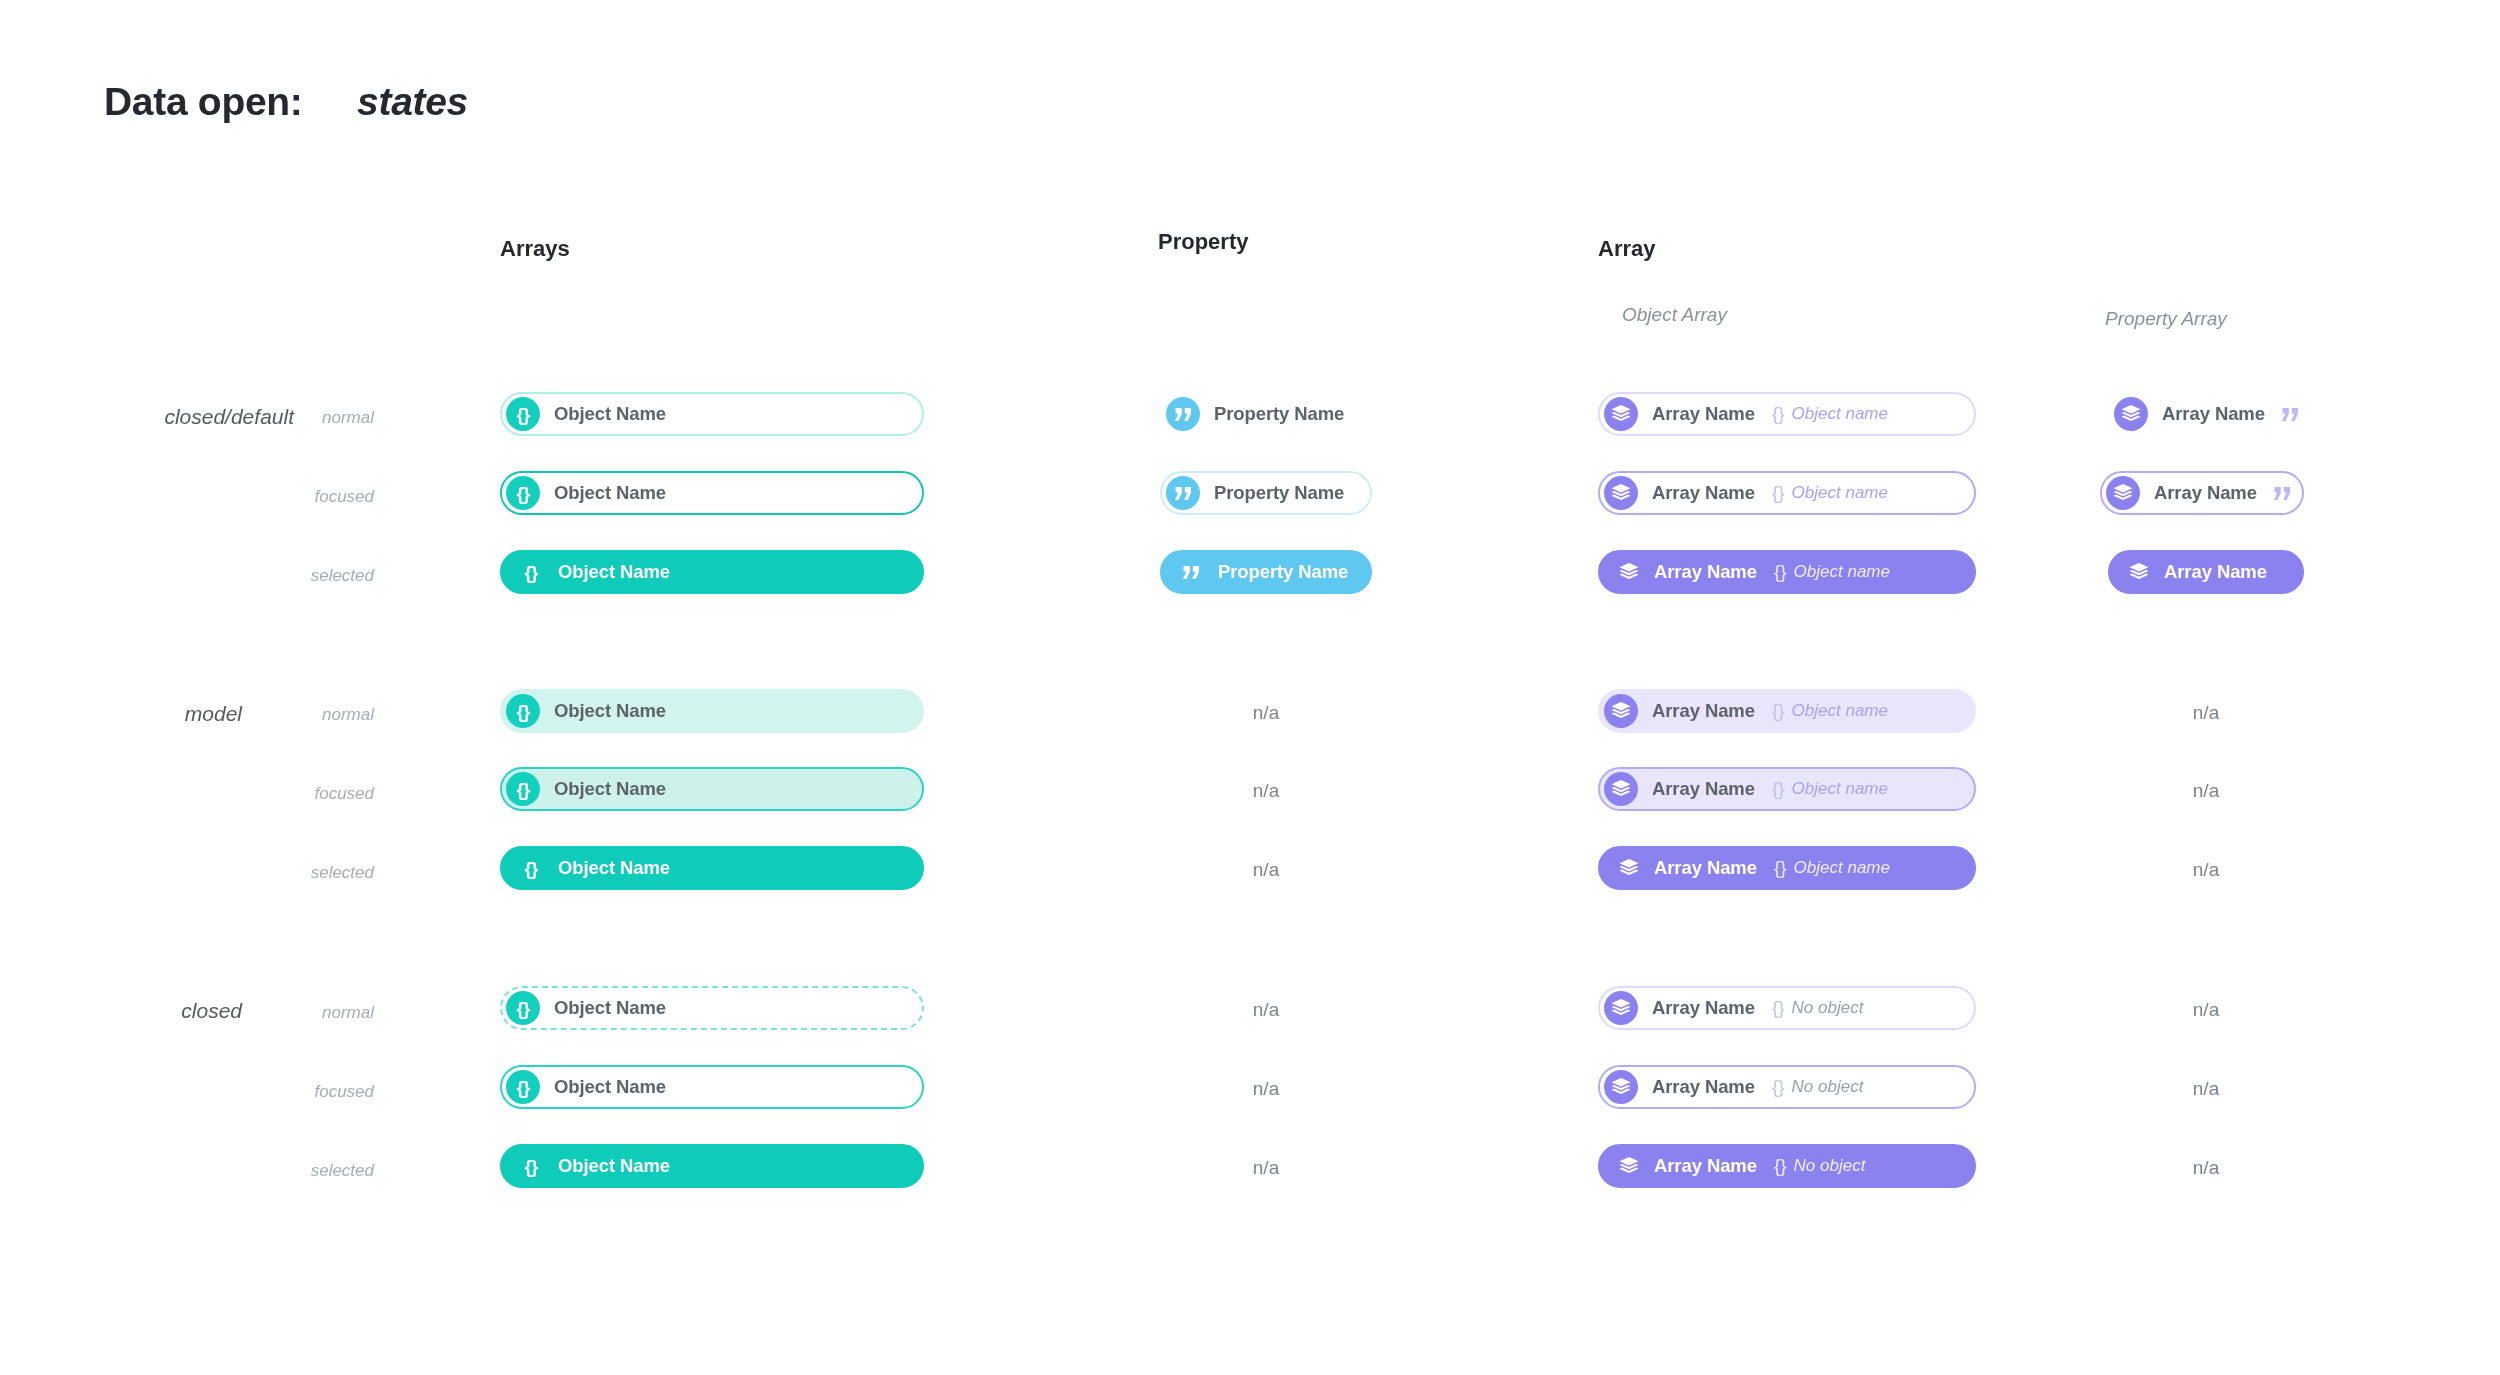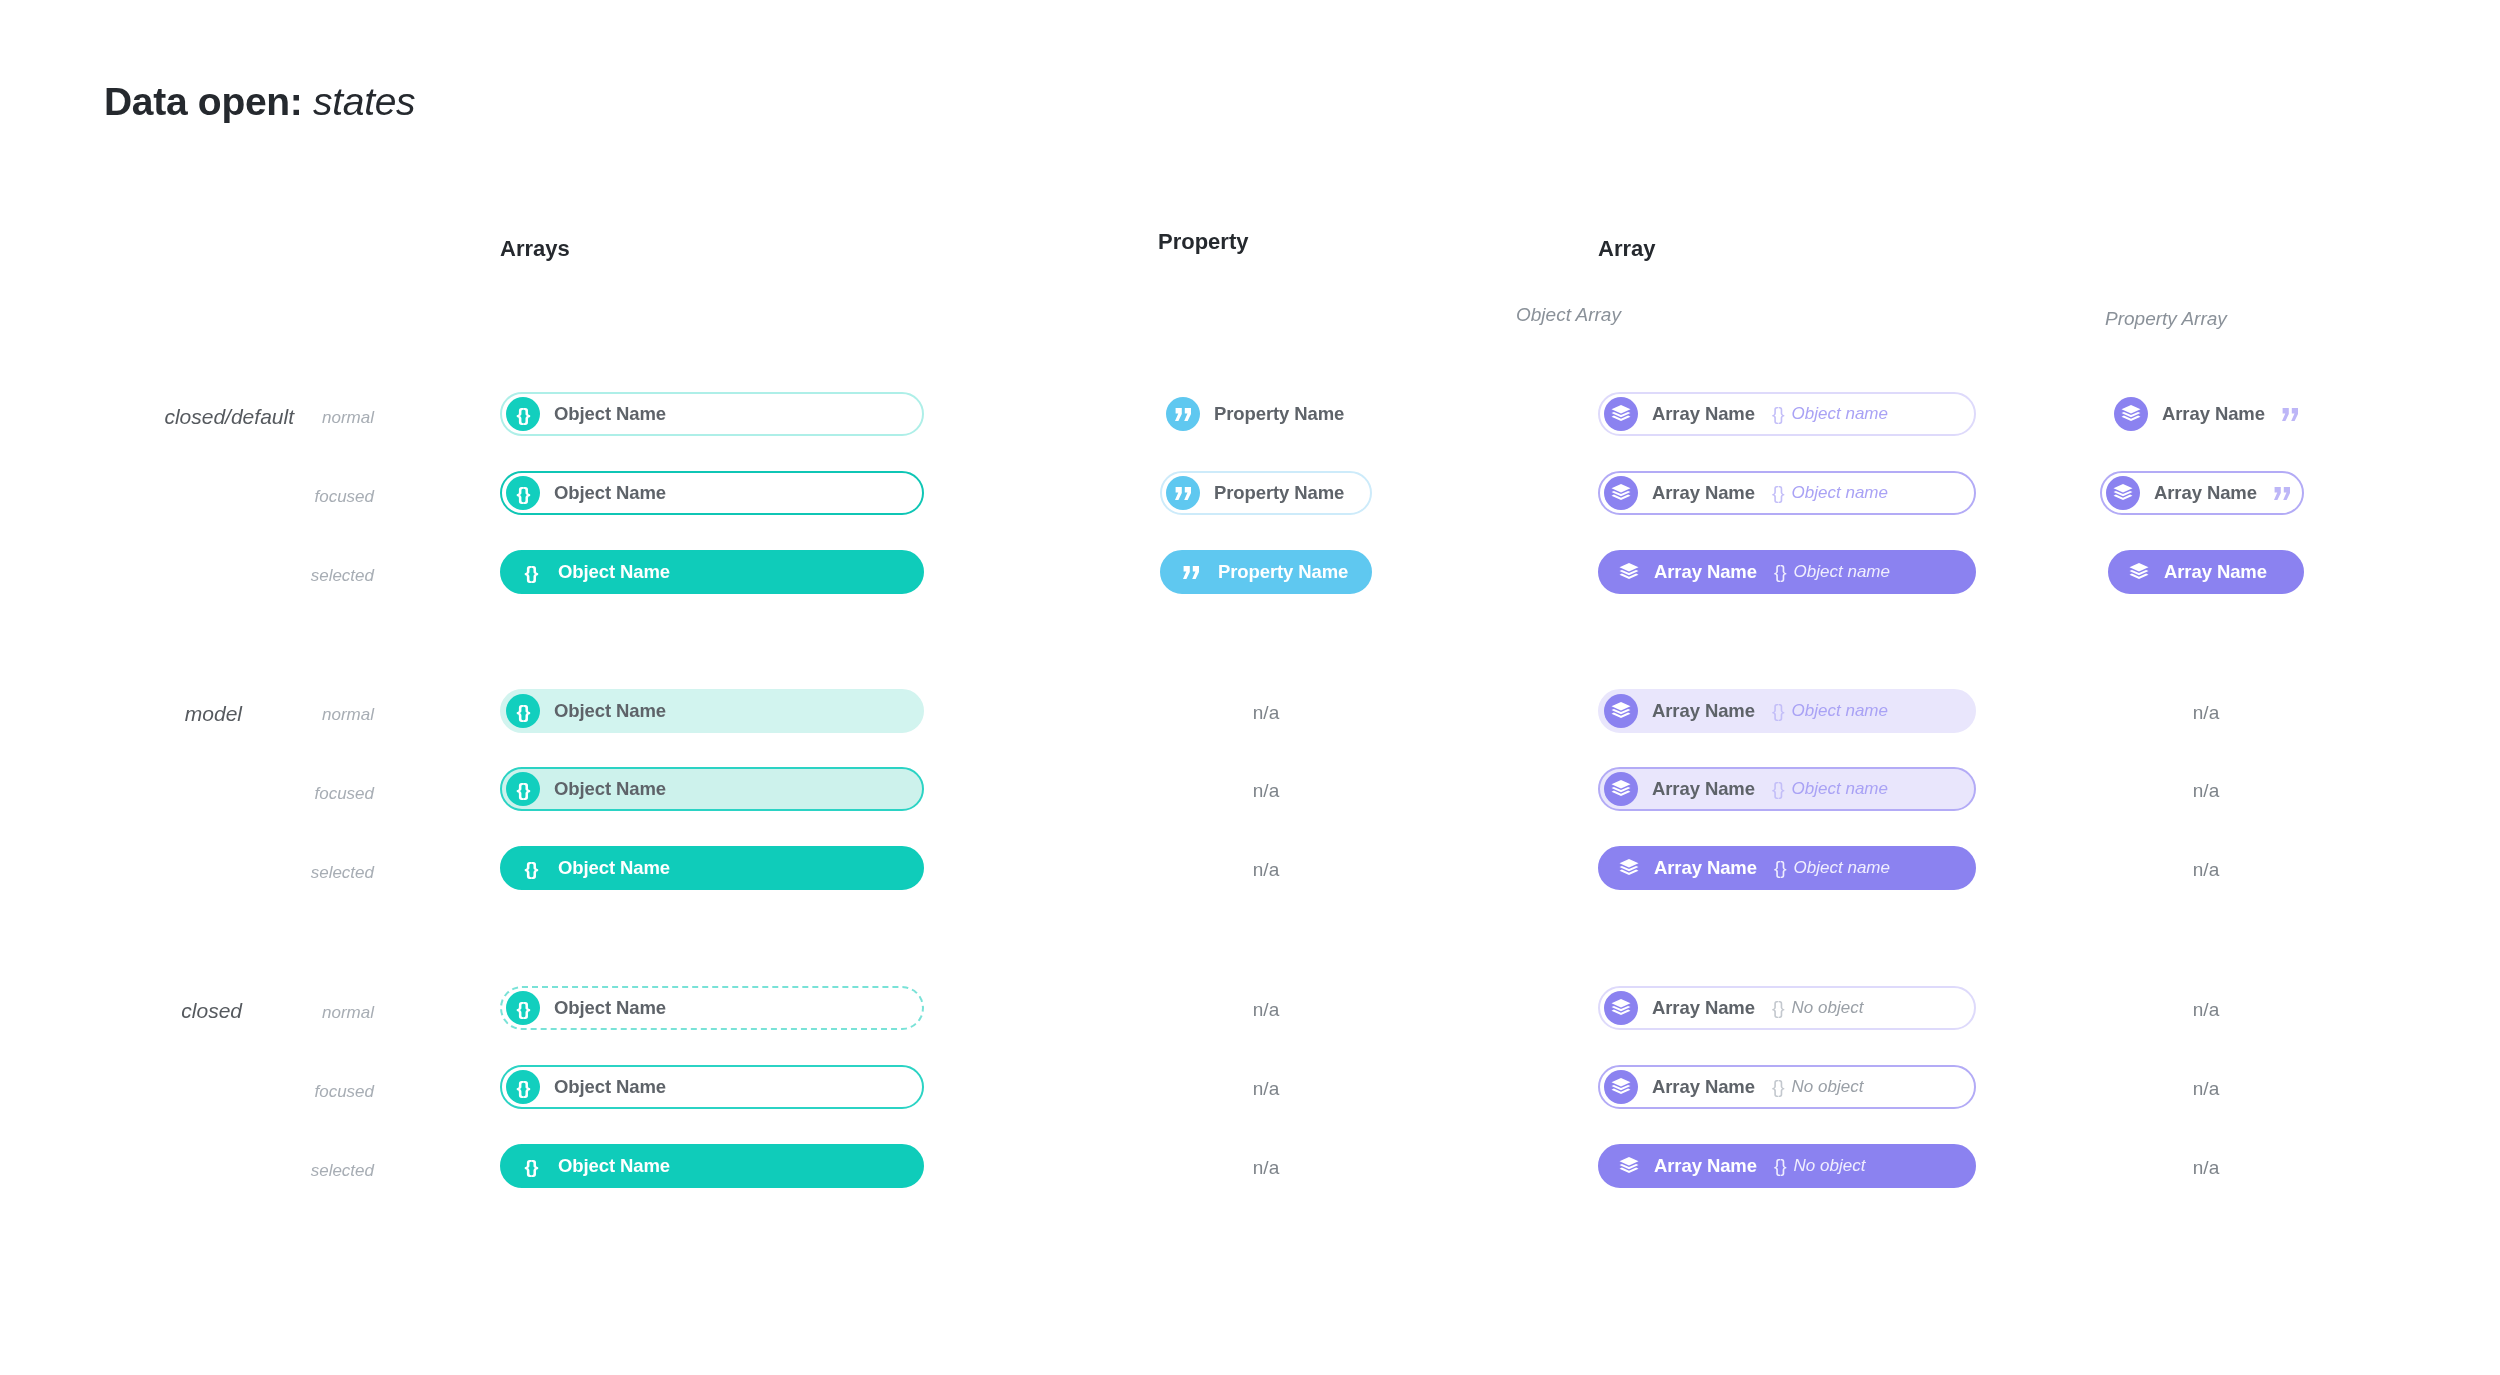--- a/index.html
+++ b/index.html
@@ -20,21 +20,22 @@
     left: 104px;
     top: 80px;
     font-size: 39px;
     font-weight: 700;
     letter-spacing: -0.3px;
     white-space: nowrap;
     color: #25292E;
   }
   #page-title .title-em {
     font-style: italic;
-    font-weight: 400;
+    font-weight: 700;
+    margin-left: 44px;
   }
 
   
   #grid {
     position: absolute;
     left: 0;
     top: 0;
     width: 2500px;
     height: 1375px;
   }
@@ -186,21 +187,21 @@
 </head>
 <body>
 
 <div id="page-title"><span>Data open: </span><span class="title-em">states</span></div>
 
 <div id="grid">
 
   <div class="col-header" style="left:500px; top:236px;">Arrays</div>
   <div class="col-header" style="left:1158px; top:229px;">Property</div>
   <div class="col-header" style="left:1598px; top:236px;">Array</div>
-  <div class="col-subheader" style="left:1516px; top:304px;">Object Array</div>
+  <div class="col-subheader" style="left:1622px; top:304px;">Object Array</div>
   <div class="col-subheader" style="left:2105px; top:308px;">Property Array</div>
 
   <div class="row-label" style="left:0px; width:294px; top:405px;">closed/default</div>
   <div class="row-label" style="left:0px; width:242px; top:702px;">model</div>
   <div class="row-label" style="left:0px; width:242px; top:999px;">closed</div>
 
   <div class="state-label" style="left:200px; width:174px; top:408px;">normal</div>
   <div class="state-label" style="left:200px; width:174px; top:487px;">focused</div>
   <div class="state-label" style="left:200px; width:174px; top:566px;">selected</div>
 

